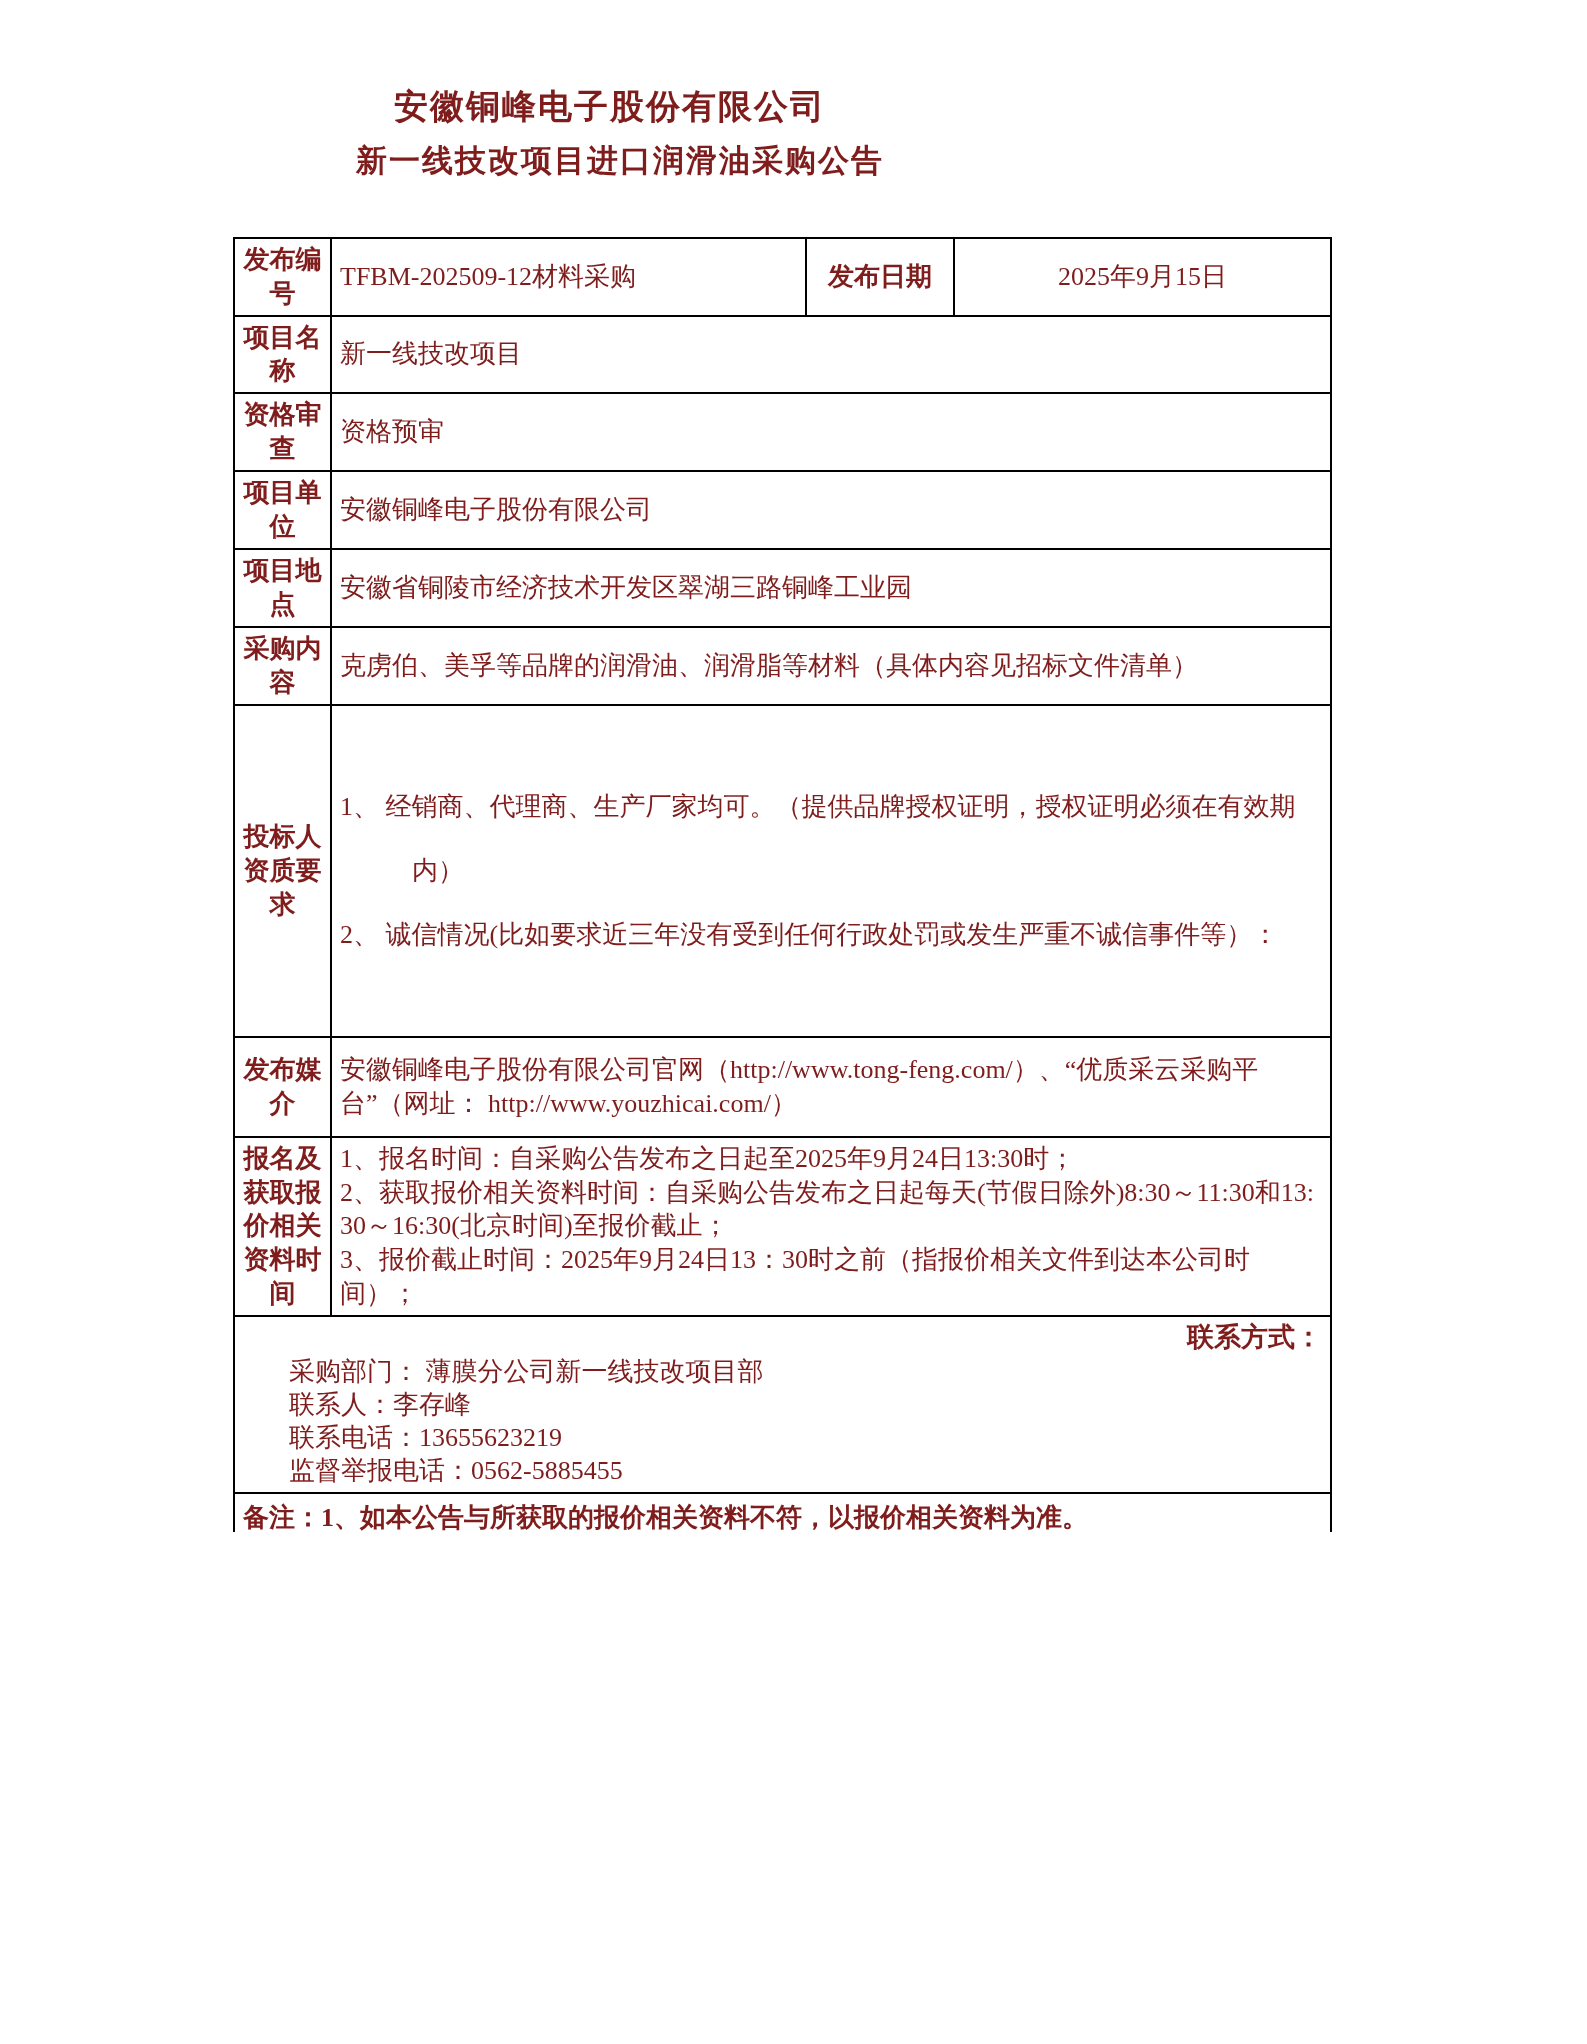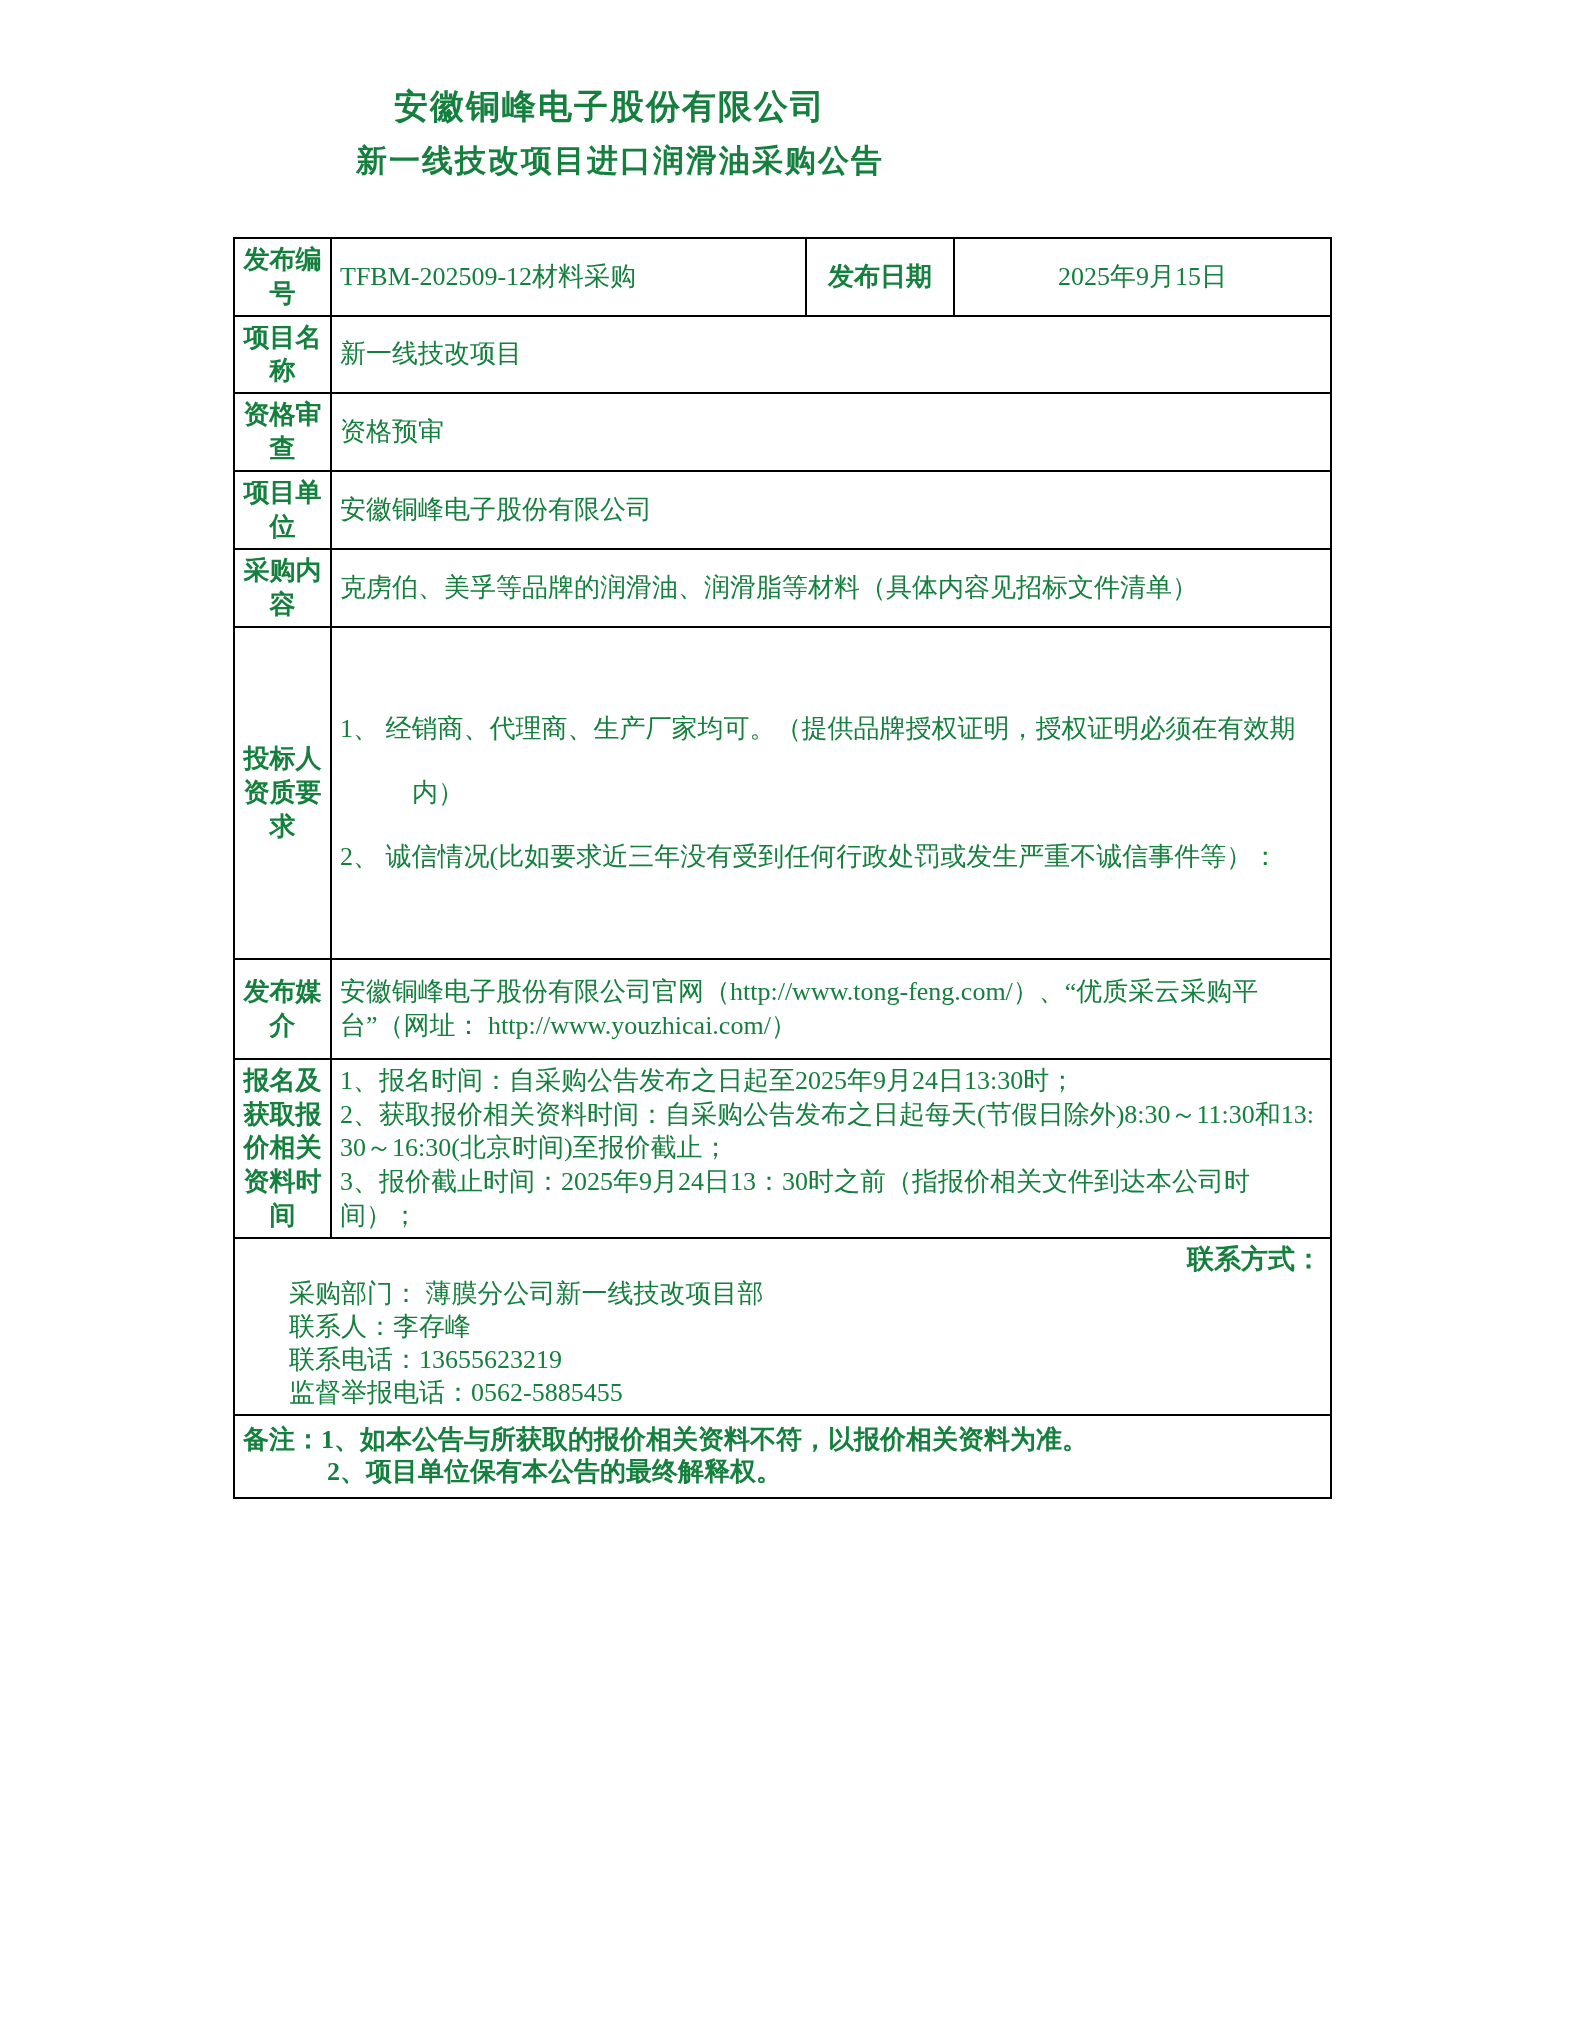--- a/index.html
+++ b/index.html
@@ -1,21 +1,21 @@
 <!DOCTYPE html>
 <html><head>
 <meta charset="utf-8">
 <style>
   html,body{margin:0;padding:0;background:#ffffff;}
   .page{
     position:relative;
     width:1587px;height:1532px;
     background:#ffffff;
     font-family:"Liberation Serif", serif;
-    color:#15803d;
+    color:#7f1d1d;
     overflow:hidden;
   }
   .doc-title{
     position:absolute;top:84px;left:0;width:1220px;
     text-align:center;
     font-family:"Liberation Sans", sans-serif;
     font-weight:bold;font-size:34px;letter-spacing:2px;
   }
   .doc-subtitle{
     position:absolute;top:140px;left:0;width:1240px;
@@ -109,20 +109,24 @@
       <tr class="r3">
         <td class="lbl">资格审查</td>
         <td class="val" colspan="3">资格预审</td>
       </tr>
 
       <tr class="r4">
         <td class="lbl">项目单位</td>
         <td class="val" colspan="3">安徽铜峰电子股份有限公司</td>
       </tr>
 
+      <tr class="r5">
+        <td class="lbl">项目地点</td>
+        <td class="val" colspan="3">安徽省铜陵市经济技术开发区翠湖三路铜峰工业园</td>
+      </tr>
 
       <tr class="r6">
         <td class="lbl">采购内容</td>
         <td class="val" colspan="3">克虏伯、美孚等品牌的润滑油、润滑脂等材料（具体内容见招标文件清单）</td>
       </tr>
 
       <tr class="r7">
         <td class="lbl qual-lbl">投标人资质要求</td>
         <td class="val qual-val" colspan="3">
           <div class="qual-item">1、 经销商、代理商、生产厂家均可。（提供品牌授权证明，授权证明必须在有效期内）</div>

